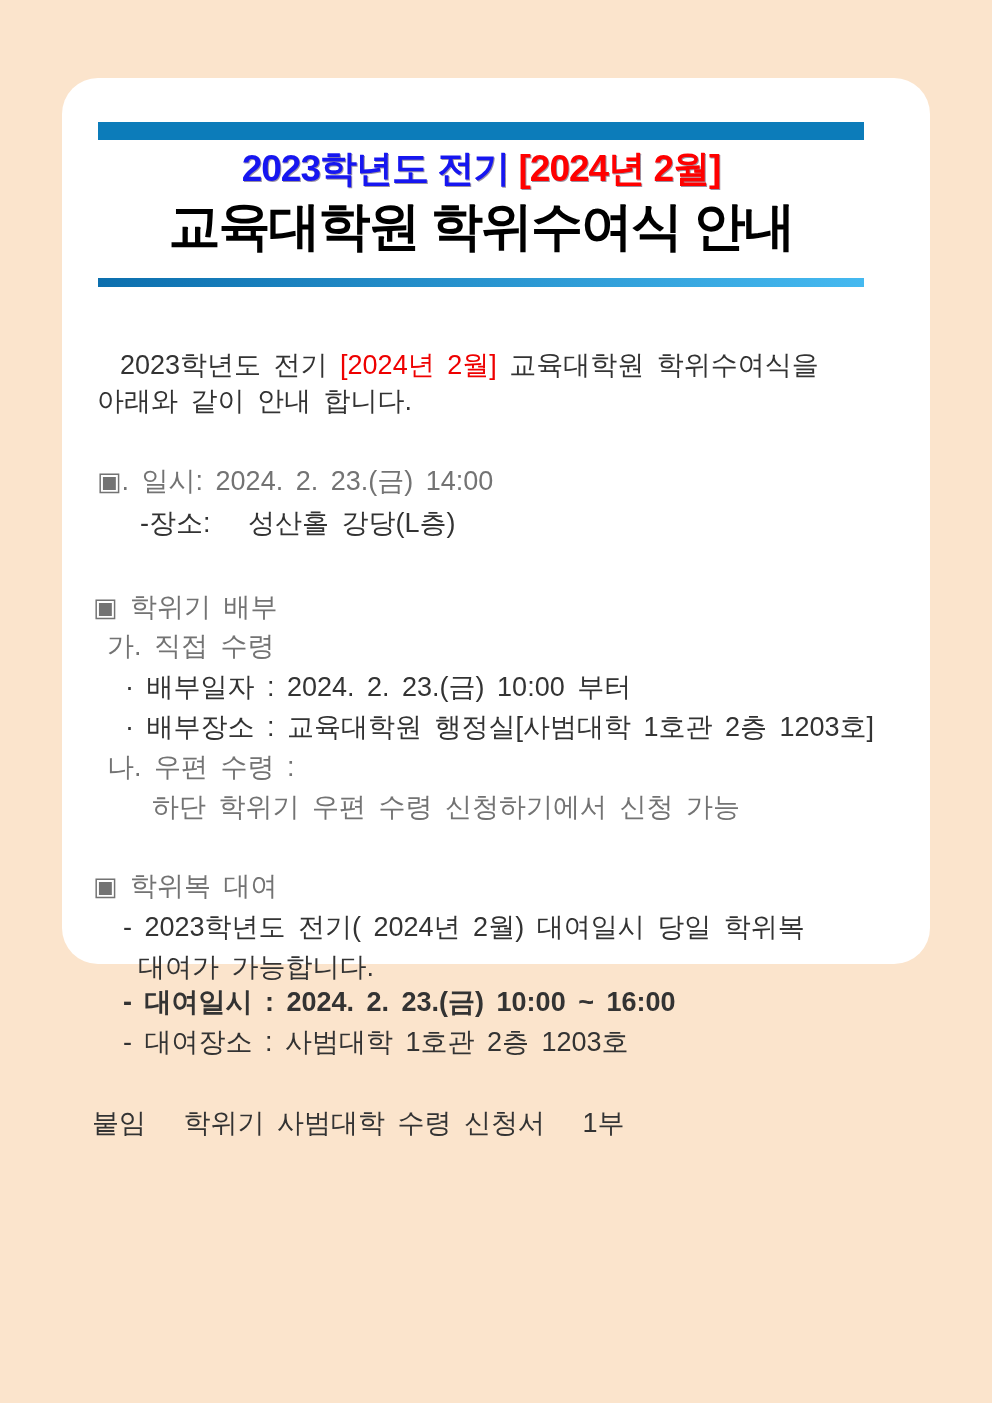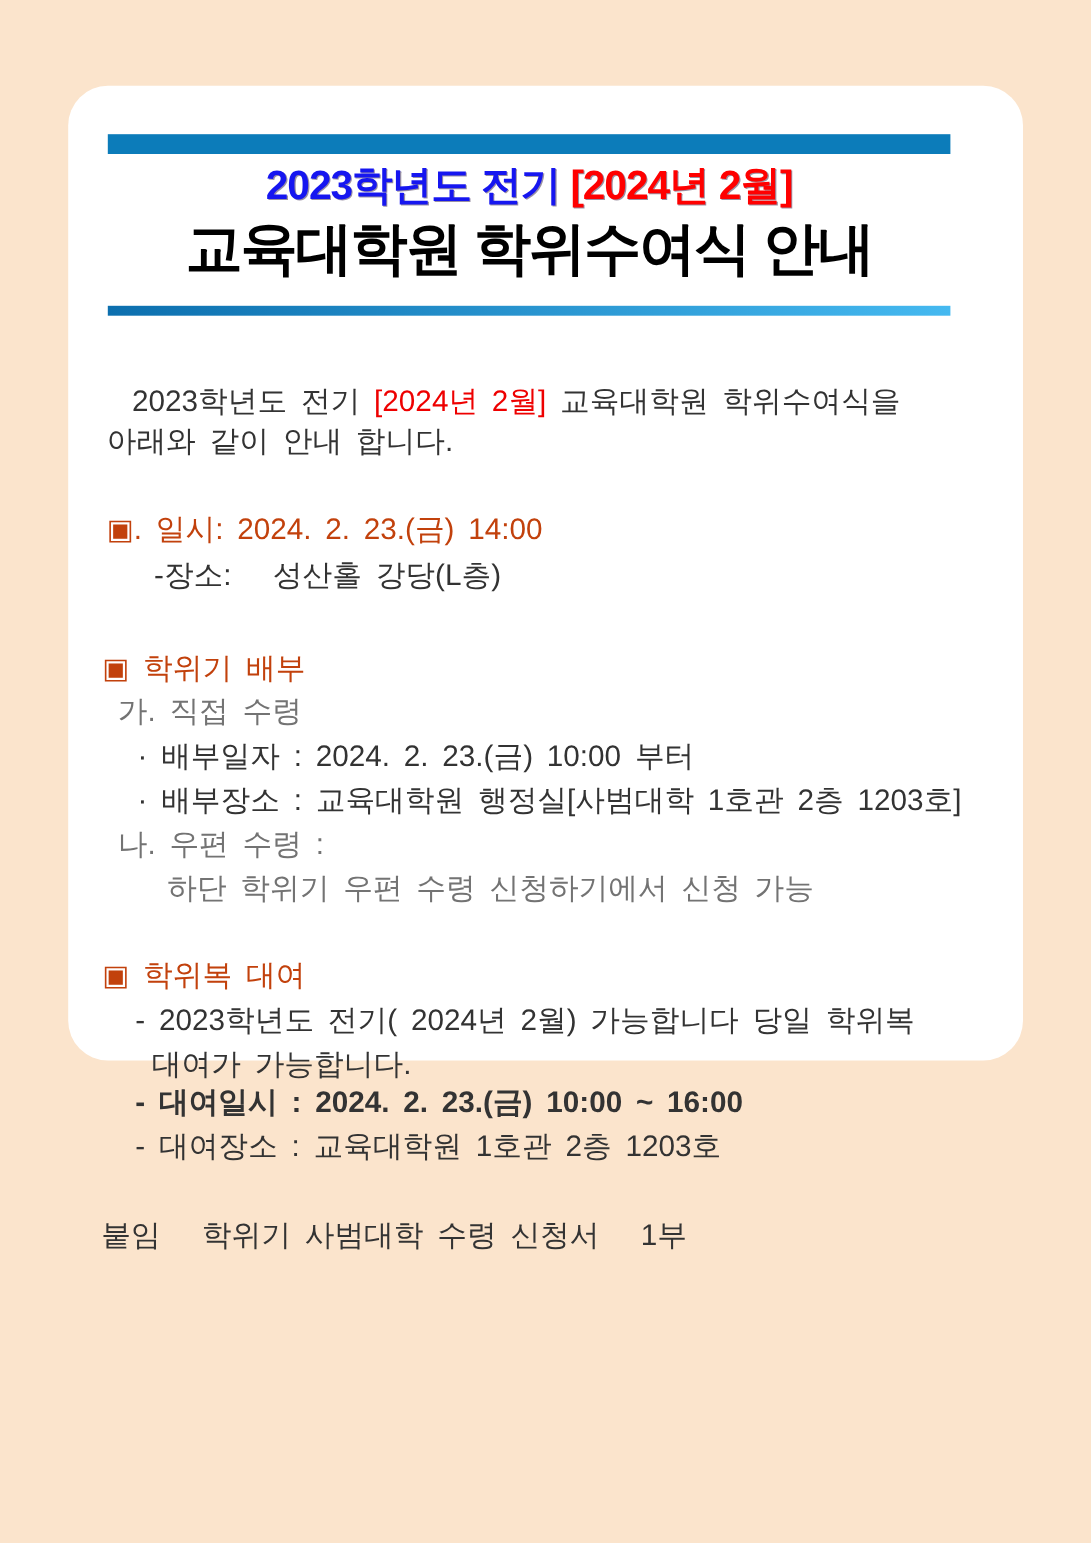--- a/index.html
+++ b/index.html
@@ -66,21 +66,21 @@
     white-space: pre;
   }
   .line {
     position: absolute;
     font-size: 27px;
     line-height: 30px;
     color: #333333;
     white-space: pre;
     word-spacing: 5px;
   }
-  .blue-line { color: #c2410c; }
+  .blue-line { color: #737373; }
   .red-line  { color: #737373; }
   .t-black   { color: #333333; }
   .t-red-inline { color: #ee0000; }
   .bullet { font-size: 26px; }
 </style>
 </head>
 <body>
 
 <div class="page">
   <div class="card">
@@ -100,21 +100,21 @@
     <div class="line" style="left:78px; top:430px;">-장소:   성산홀 강당(L층)</div>
 
     <div class="line blue-line" style="left:31px; top:514px;"><span class="bullet">▣</span><span> 학위기 배부</span></div>
     <div class="line red-line" style="left:45px; top:553px;">가. 직접 수령</div>
     <div class="line" style="left:63px; top:594px;">· 배부일자 : 2024. 2. 23.(금) 10:00 부터</div>
     <div class="line" style="left:63px; top:634px;">· 배부장소 : 교육대학원 행정실[사범대학 1호관 2층 1203호]</div>
     <div class="line red-line" style="left:90px; top:714px;">하단 학위기 우편 수령 신청하기에서 신청 가능</div>
     <div class="line red-line" style="left:45px; top:674px;">나. 우편 수령 :</div>
 
     <div class="line blue-line" style="left:31px; top:793px;"><span class="bullet">▣</span><span> 학위복 대여</span></div>
-    <div class="line" style="left:61px; top:834px;">- 2023학년도 전기( 2024년 2월) 가능합니다 당일 학위복</div>
+    <div class="line" style="left:61px; top:834px;">- 2023학년도 전기( 2024년 2월) 대여일시 당일 학위복</div>
     <div class="line" style="left:76px; top:874px;">대여가 가능합니다.</div>
     <div class="line" style="left:61px; top:909px;font-weight:bold;">- 대여일시 : 2024. 2. 23.(금) 10:00 ~ 16:00</div>
-    <div class="line" style="left:61px; top:949px;">- 대여장소 : 교육대학원 1호관 2층 1203호</div>
+    <div class="line" style="left:61px; top:949px;">- 대여장소 : 사범대학 1호관 2층 1203호</div>
 
     <div class="line" style="left:30px; top:1030px;">붙임   학위기 사범대학 수령 신청서   1부</div>
 
   </div>
 </div>
 
 </body></html>

